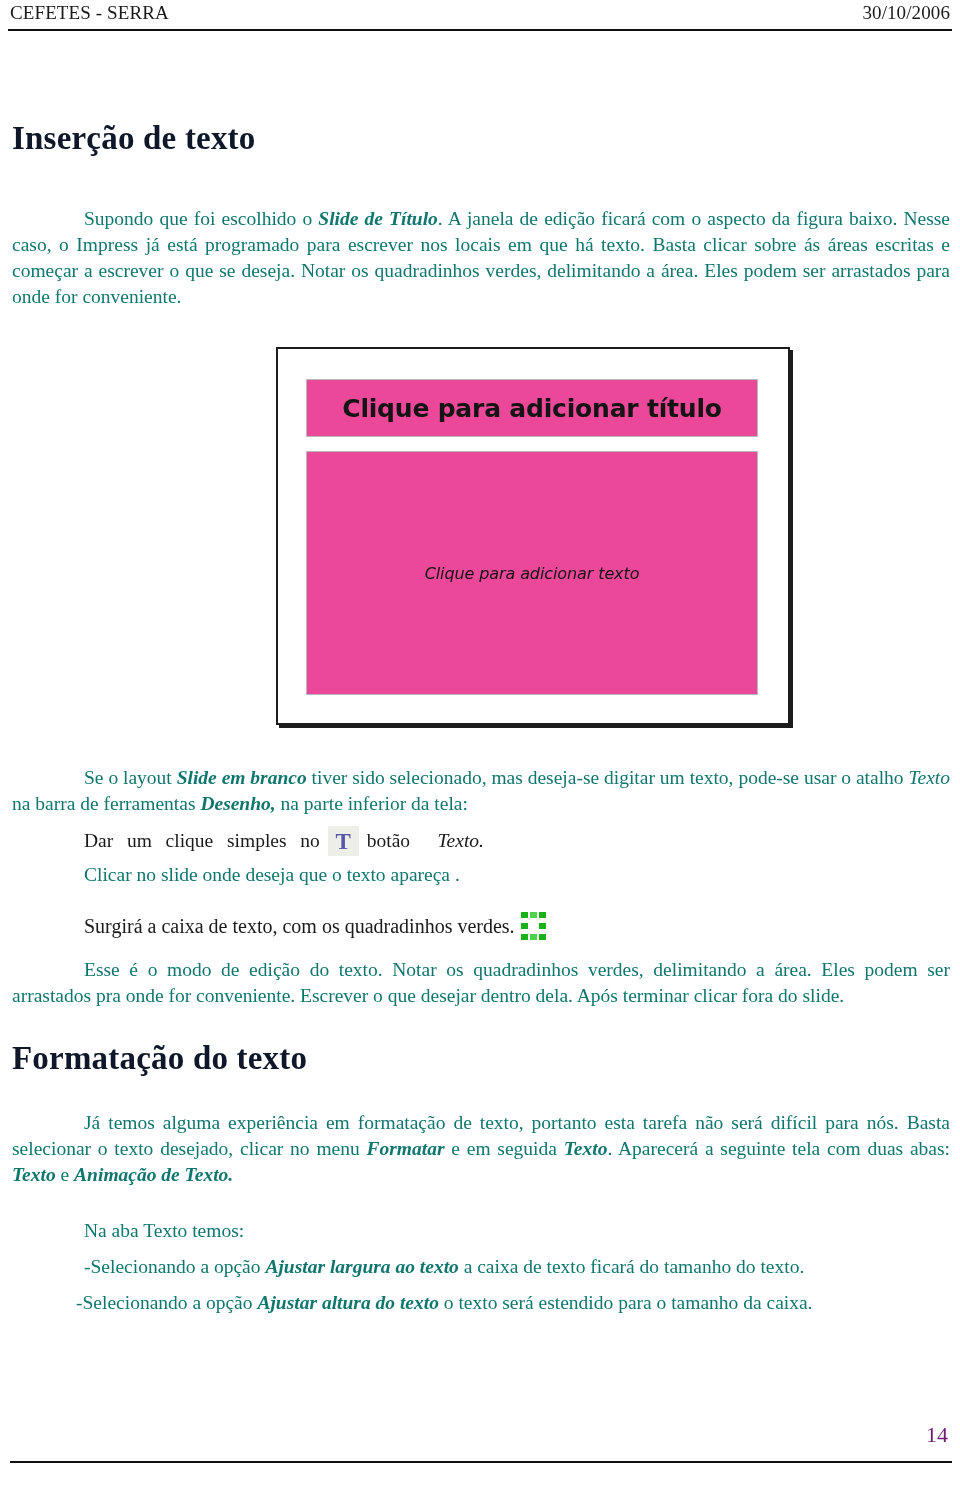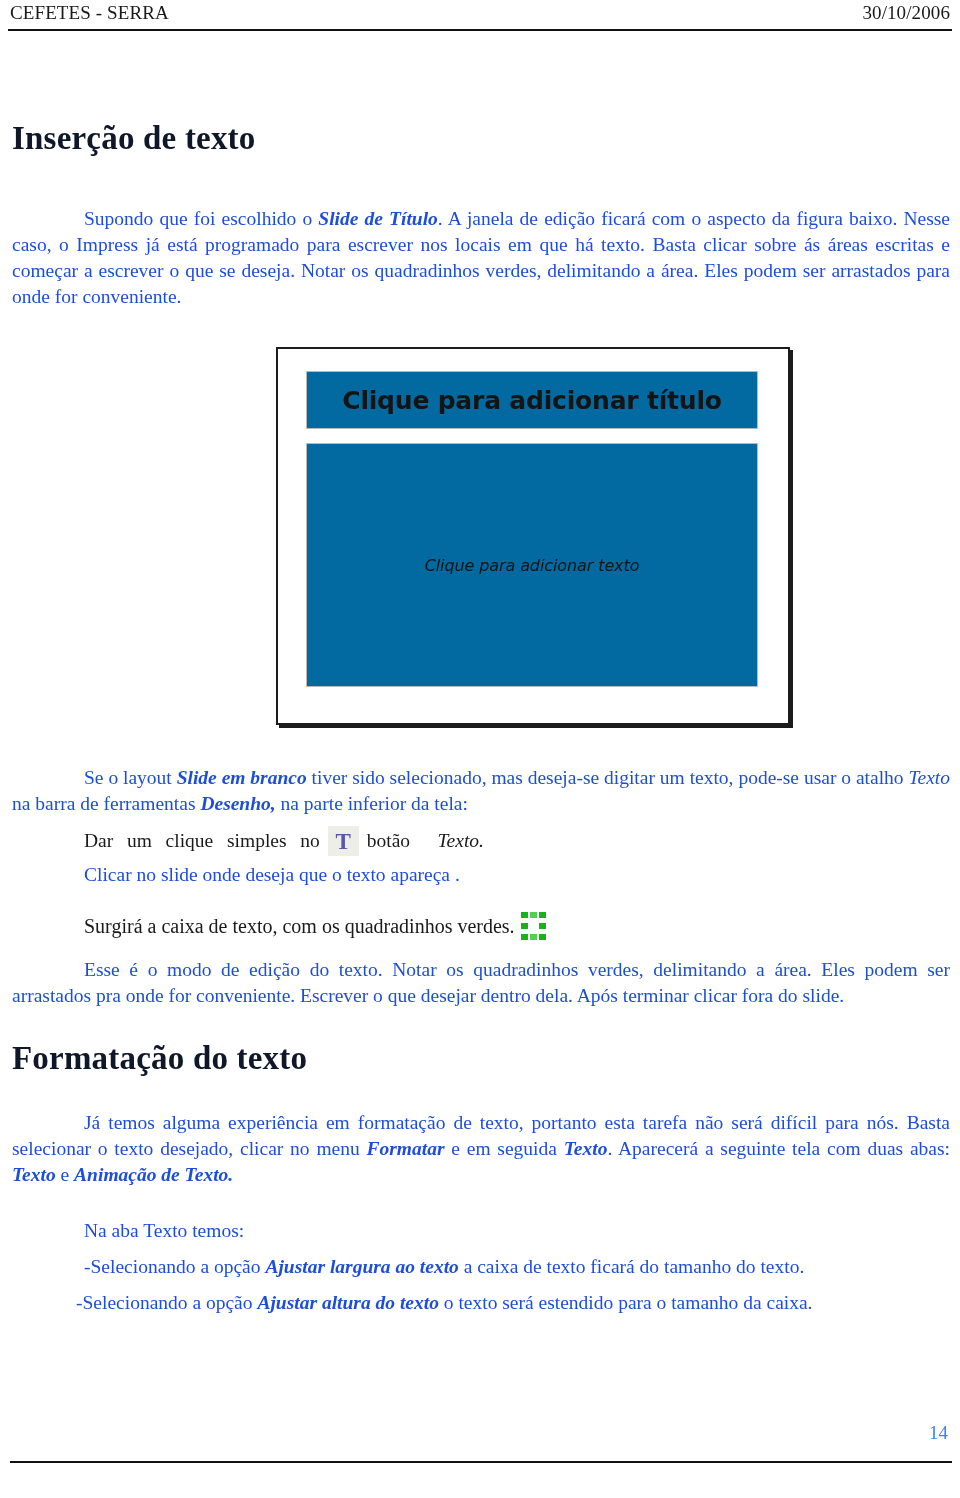--- a/index.html
+++ b/index.html
@@ -57,21 +57,21 @@
   }
   #heading-insercao { left: 12px; top: 120px; }
   #heading-formatacao { left: 12px; top: 1040px; }
 
   
   .para {
     position: absolute;
     font-size: 19.5px;
     line-height: 26px;
     text-align: justify;
-    color: #1d4ed8;
+    color: #0f766e;
   }
   .para.nojust { text-align: left; }
   .bi { font-weight: bold; font-style: italic; }
   .it { font-style: italic; text-align: right; }
 
   #para-1 { left: 12px; top: 206px; width: 938px; text-indent: 72px; }
   #para-2 { left: 12px; top: 765px; width: 938px; text-indent: 72px; }
   #para-4 { left: 84px; top: 862px; width: 560px; }
   #para-6 { left: 12px; top: 957px; width: 938px; text-indent: 72px; }
   #para-7 { left: 12px; top: 1110px; width: 938px; text-indent: 72px; }
@@ -155,26 +155,27 @@
     height: 378px;
     box-sizing: border-box;
     background: #ffffff;
     border: 2px solid #1c1c1c;
     box-shadow: 3px 3px 0 0 #1c1c1c;
   }
   .ph {
     position: absolute;
     box-sizing: border-box;
     border: 1px solid #b9b9b9;
-    background: #0369a1;
+    background: #ec4899;
     display: flex;
     align-items: center;
     justify-content: center;
     font-family: "DejaVu Sans", "Liberation Sans", sans-serif;
     color: #141414;
+    margin-top: 8px;
   }
   .ph-title {
     left: 28px; top: 22px;
     width: 452px; height: 58px;
     font-size: 25px;
     font-weight: bold;
     letter-spacing: -0.2px;
   }
   .ph-body {
     left: 28px; top: 94px;
@@ -190,22 +191,22 @@
     left: 10px;
     top: 1461px;
     width: 942px;
     height: 0;
     border-top: 2px solid #111;
   }
   .page-number {
     position: absolute;
     right: 12px;
     top: 1422px;
-    font-size: 19px;
-    color: #3b82f6;
+    font-size: 22px;
+    color: #701a75;
   }
 </style>
 </head>
 <body>
 
 <div class="page">
 
   <div class="doc-header">
     <span class="hdr-left">CEFETES - SERRA</span>
     <span class="hdr-right">30/10/2006</span>

